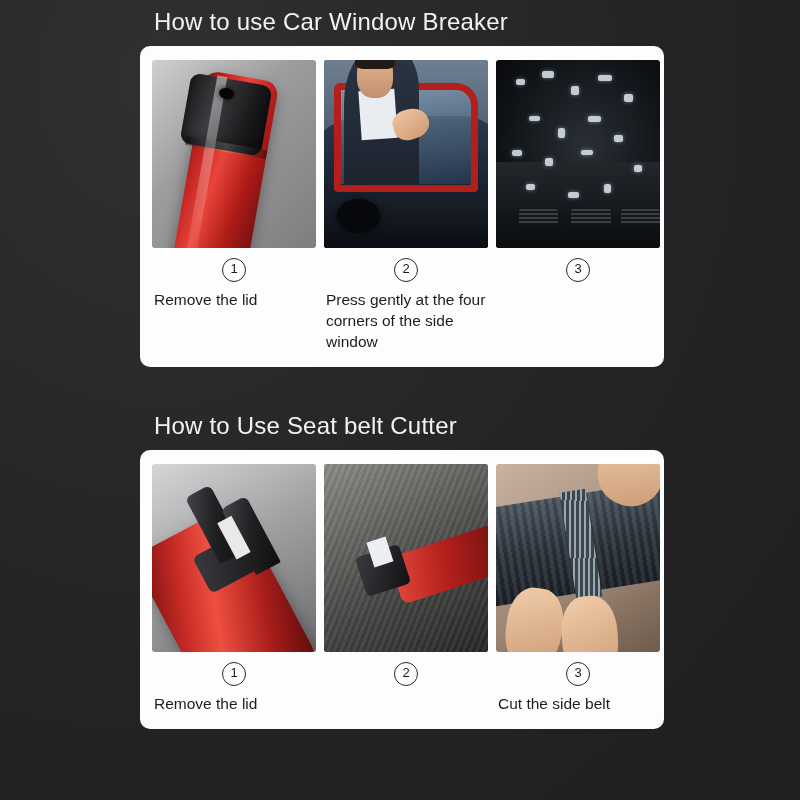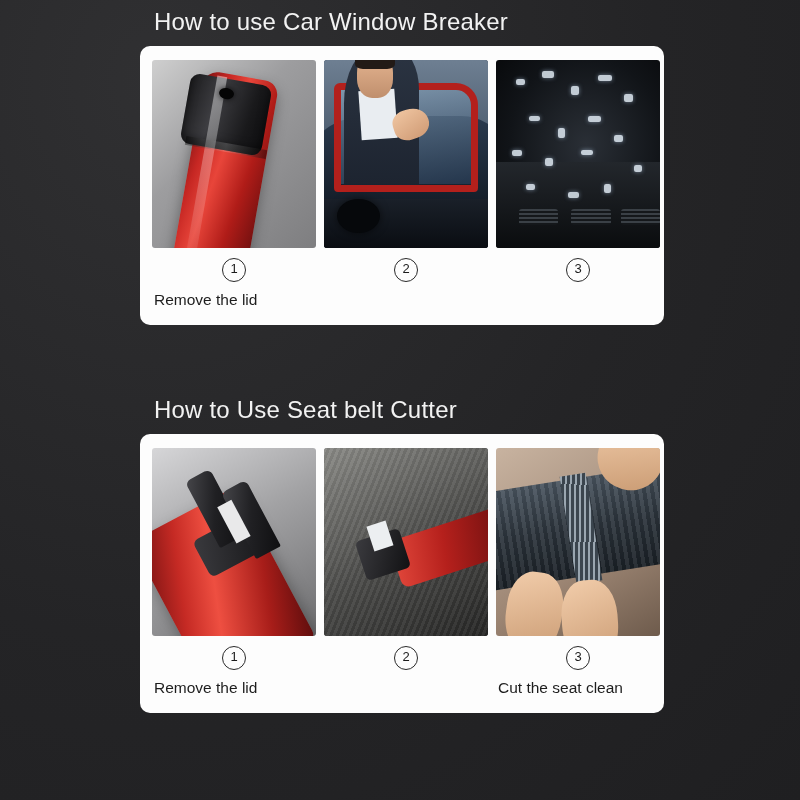--- a/index.html
+++ b/index.html
@@ -358,29 +358,30 @@
 
       </div>
 
       <div class="captions">
         <div class="cap">
           <span class="num">1</span>
           <div class="cap-text">Remove the lid</div>
         </div>
         <div class="cap">
           <span class="num">2</span>
+          <div class="cap-text">Press gently at the four corners of the side window</div>
         </div>
         <div class="cap">
           <span class="num">3</span>
         </div>
       </div>
     </div>
   </div>
 
-  <div class="section" style="top:396px;">
+  <div class="section" style="top:412px;">
     <h2 class="section-title">How to Use Seat belt Cutter</h2>
 
     <div class="card">
       <div class="photos">
 
         <div class="photo p-cutter">
           <div class="body"></div>
           <div class="base"></div>
           <div class="prong a"></div>
           <div class="prong b"></div>
@@ -407,19 +408,19 @@
       <div class="captions">
         <div class="cap">
           <span class="num">1</span>
           <div class="cap-text">Remove the lid</div>
         </div>
         <div class="cap">
           <span class="num">2</span>
         </div>
         <div class="cap">
           <span class="num">3</span>
-          <div class="cap-text">Cut the seat clean</div>
+          <div class="cap-text">Cut the side belt</div>
         </div>
       </div>
     </div>
   </div>
 
 </div>
 
 </body></html>

